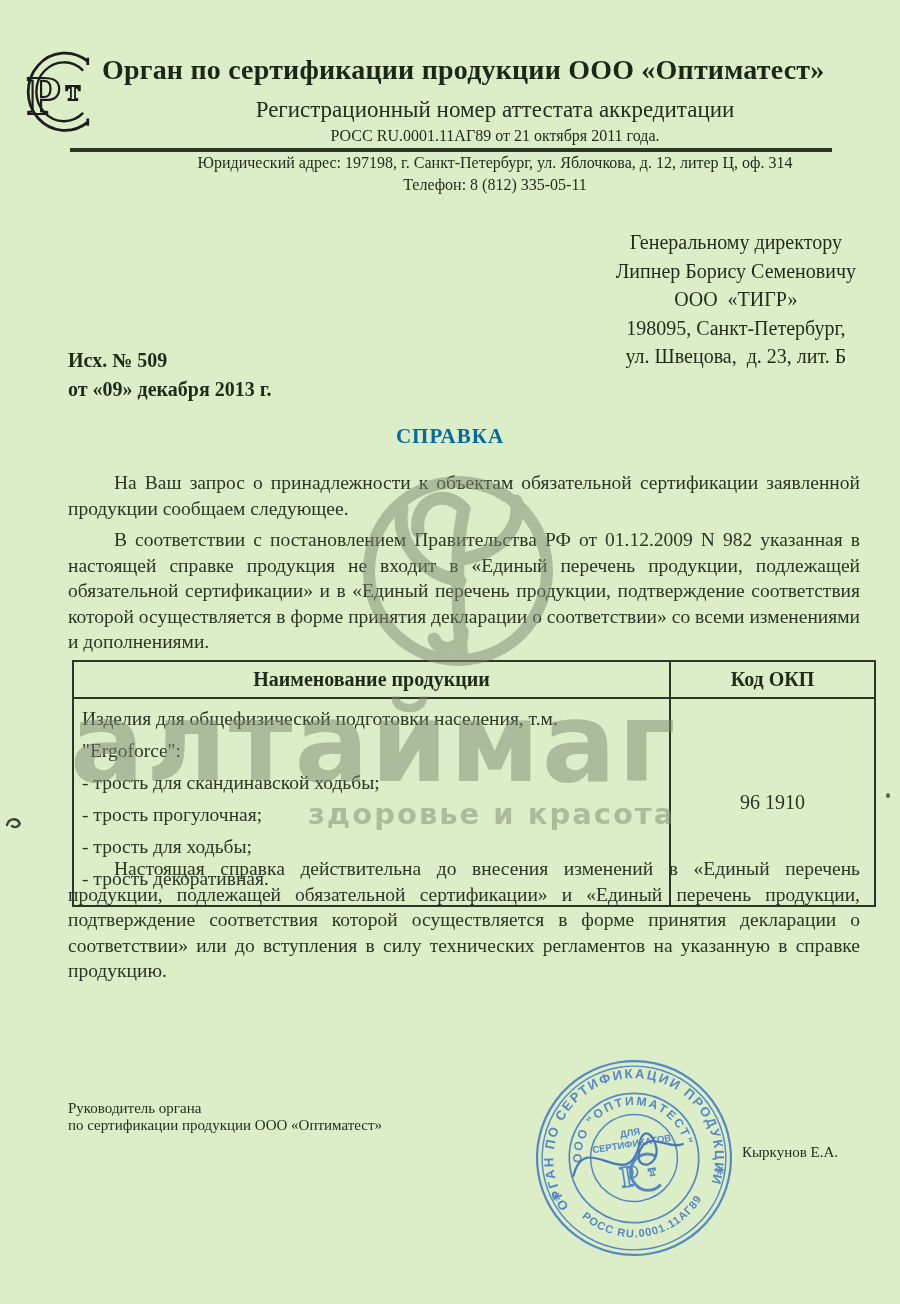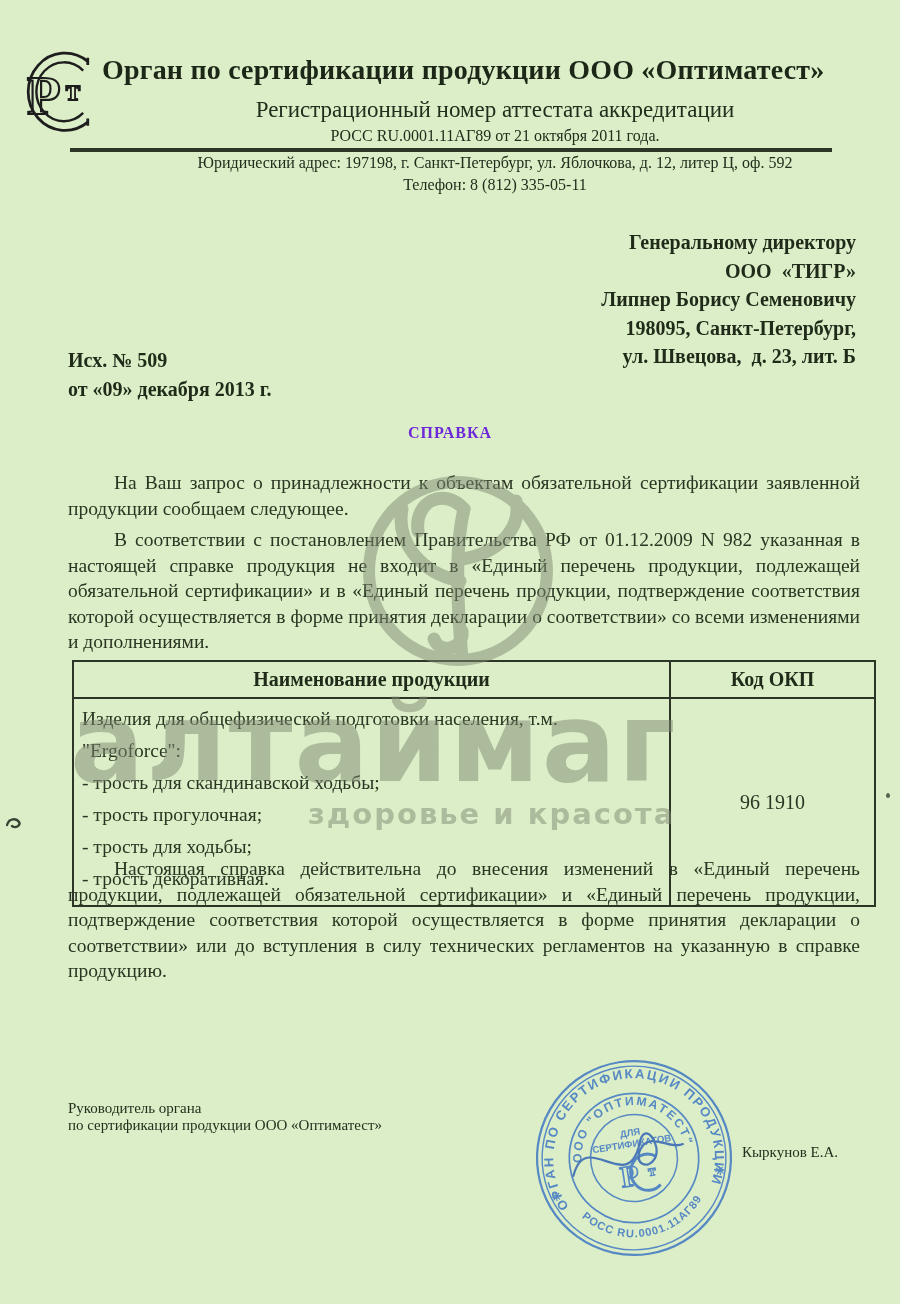--- a/index.html
+++ b/index.html
@@ -18,32 +18,32 @@
   }
   .head-center{position:absolute; left:90px; width:810px; text-align:center; color:#222d1c;}
   .subtitle{top:57px; font-size:23px;}
   .attestation{top:87px; font-size:16px;}
   .head-rule{position:absolute; left:70px; top:108px; width:762px; height:4px; background:#2c3526;}
   .legal-address{top:114px; font-size:16px;}
   .phone{top:136px; font-size:16px;}
   .head-center{position:absolute;}
   
   .addressee{
-    position:absolute; top:228px; right:44px; text-align:right;
-    font-size:20px; font-weight:bold; line-height:28.5px; color:#1f2a19;
+    position:absolute; top:228px; right:44px; text-align:center;
+    font-size:20px; font-weight:normal; line-height:28.5px; color:#1f2a19;
   }
   .addressee div{white-space:pre-wrap;}
   .reference{
     position:absolute; top:346px; left:68px;
     font-size:20px; font-weight:bold; line-height:29px; color:#1f2a19;
   }
   
   .doc-title{
     position:absolute; top:424px; left:0; width:100%; text-align:center;
-    font-size:16px; font-weight:bold; letter-spacing:1px; color:#6d28d9;
+    font-size:21px; font-weight:bold; letter-spacing:1px; color:#0369a1;
   }
   .body-block{position:absolute; left:68px; width:792px; font-size:19.5px; line-height:25.5px;}
   .body-1{top:470px;}
   .body-2{top:844px;margin-top:12px;}
   .body-block p{margin:0 0 6px 0; text-align:justify; text-indent:46px;}
   
   .product-table{
     position:absolute; top:660px; left:72px; width:804px;
     border-collapse:collapse; table-layout:fixed;
     font-size:19.5px; color:#2a3522;
@@ -90,28 +90,28 @@
         <path d="M 73,30 A 30,32 0 1 0 73,76" stroke-width="2.6"></path>
         <path d="M 78,16 v 8 M 78,82 v 8" stroke-width="3"></path>
       </g>
       <text x="12" y="77" font-family="Liberation Serif, serif" font-weight="bold" font-size="60" fill="none" stroke="#1d1d1d" stroke-width="2.4">Р</text>
       <text x="54" y="62" font-family="Liberation Serif, serif" font-weight="bold" font-size="32" fill="none" stroke="#1d1d1d" stroke-width="2">т</text>
     </svg>
     <div class="org-title">Орган по сертификации продукции ООО «Оптиматест»</div>
     <div class="head-center subtitle">Регистрационный номер аттестата аккредитации</div>
     <div class="head-center attestation">РОСС RU.0001.11АГ89 от 21 октября 2011 года.</div>
     <div class="head-rule"></div>
-    <div class="head-center legal-address">Юридический адрес: 197198, г. Санкт-Петербург, ул. Яблочкова, д. 12, литер Ц, оф. 592</div>
+    <div class="head-center legal-address">Юридический адрес: 197198, г. Санкт-Петербург, ул. Яблочкова, д. 12, литер Ц, оф. 314</div>
     <div class="head-center phone">Телефон: 8 (812) 335-05-11</div>
   </div>
 
   <div class="addressee">
     <div>Генеральному директору</div>
+    <div>Липнер Борису Семеновичу</div>
     <div>ООО  «ТИГР»</div>
-    <div>Липнер Борису Семеновичу</div>
     <div>198095, Санкт-Петербург,</div>
     <div>ул. Швецова,  д. 23, лит. Б</div>
   </div>
 
   <div class="reference">
     <div>Исх. № 509</div>
     <div>от «09» декабря 2013 г.</div>
   </div>
 
   <div class="doc-title">СПРАВКА</div>

